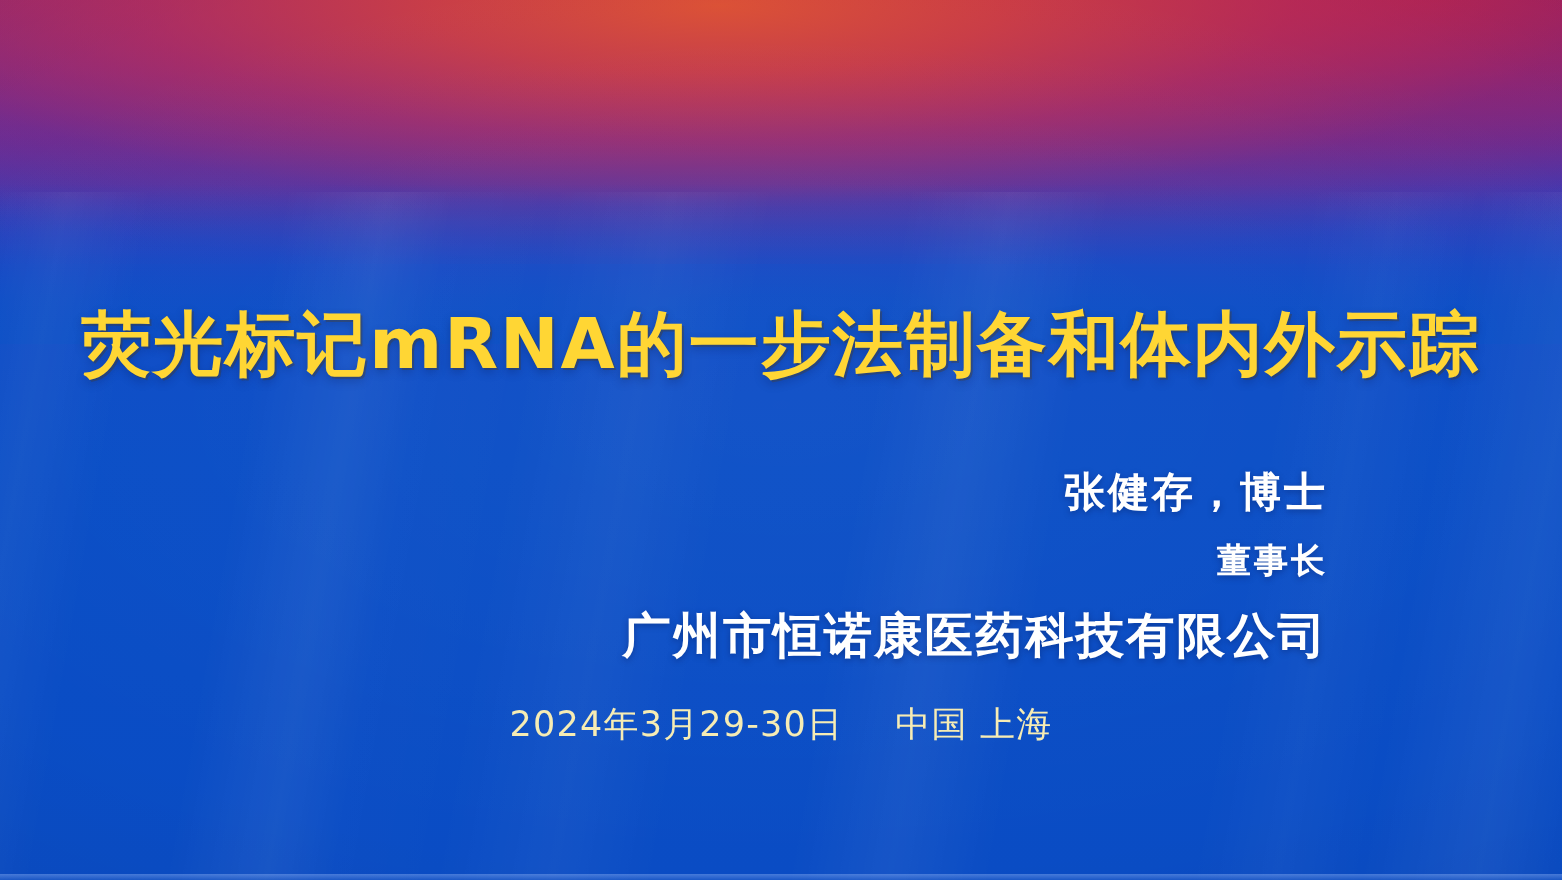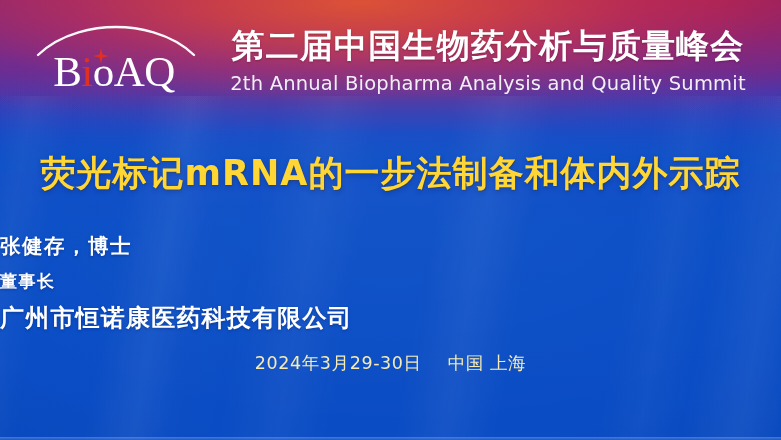--- a/index.html
+++ b/index.html
@@ -204,21 +204,21 @@
     text-shadow:
       1px 1px 0 rgba(90, 55, 0, 0.30),
       0 2px 5px rgba(0, 20, 80, 0.28);
   }
 
   .speaker-block {
     position: absolute;
     left: 0;
     top: 229px;
     width: 664px;
-    text-align: left;
+    text-align: right;
   }
   .speaker-name {
     font-family: "DejaVu Sans", "Liberation Sans", sans-serif;
     font-size: 20.5px;
     line-height: 34px;
     font-weight: bold;
     letter-spacing: 1.5px;
     color: #ffffff;
     white-space: nowrap;
     text-shadow: 0 1px 3px rgba(0,18,70,0.35);
@@ -266,38 +266,20 @@
 <body>
 
 <div id="slide">
 
   <div class="bg-base"></div>
   <div class="bg-warm"></div>
   <div class="bg-warm-fade"></div>
   <div class="bg-streaks"></div>
   <div class="bg-vignette"></div>
 
-  <div class="header">
-
-    <div class="logo">
-      <svg class="logo-arc" viewBox="0 0 160 26">
-        <path d="M2 25 C 26 2, 60 -3, 80 -3 C 100 -3, 134 2, 158 25" fill="none" stroke="#ffffff" stroke-width="2.4" stroke-linecap="round" opacity="0.97"></path>
-      </svg>
-      <div class="logo-word"><span>B</span><span class="lit-i">i</span><span>oAQ</span></div>
-      <svg class="logo-sparkle" viewBox="0 0 16 16">
-        <path d="M8 0 L9.5 6.5 L16 8 L9.5 9.5 L8 16 L6.5 9.5 L0 8 L6.5 6.5 Z" fill="#e03024"></path>
-      </svg>
-    </div>
-
-    <div class="header-text">
-      <div class="summit-cn">第二届中国生物药分析与质量峰会</div>
-      <div class="summit-en">2th Annual Biopharma Analysis and Quality Summit</div>
-    </div>
-
-  </div>
 
   <div class="talk-title">荧光标记mRNA的一步法制备和体内外示踪</div>
 
   <div class="speaker-block">
     <div class="speaker-name">张健存，博士</div>
     <div class="speaker-role">董事长</div>
     <div class="speaker-org">广州市恒诺康医药科技有限公司</div>
   </div>
 
   <div class="event-meta"><span>2024年3月29-30日</span><span class="meta-gap"></span><span>中国 上海</span></div>

